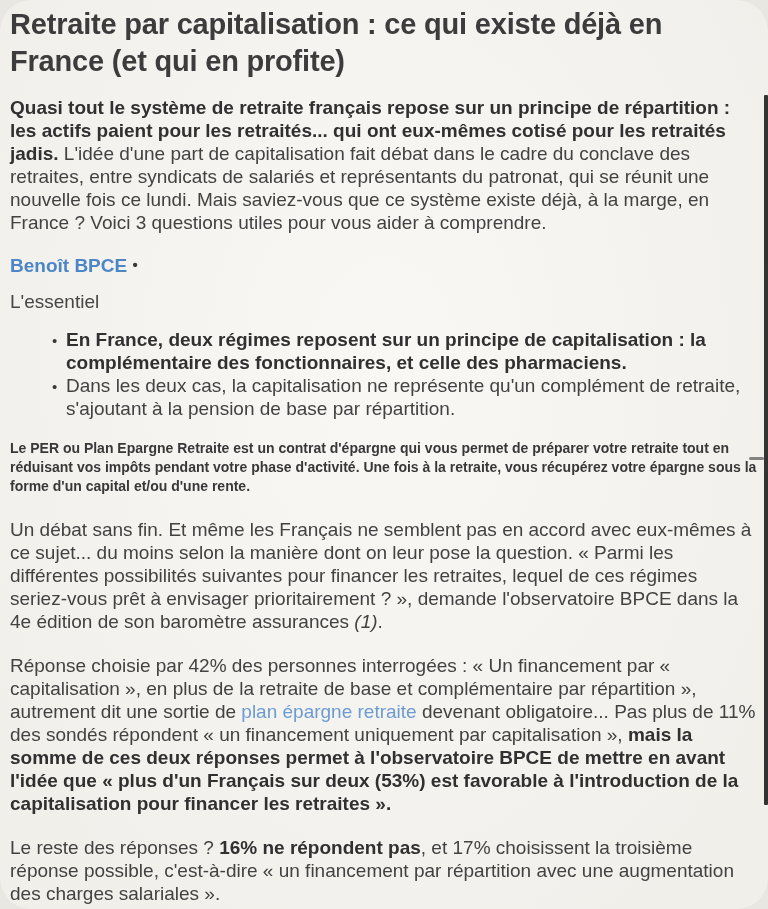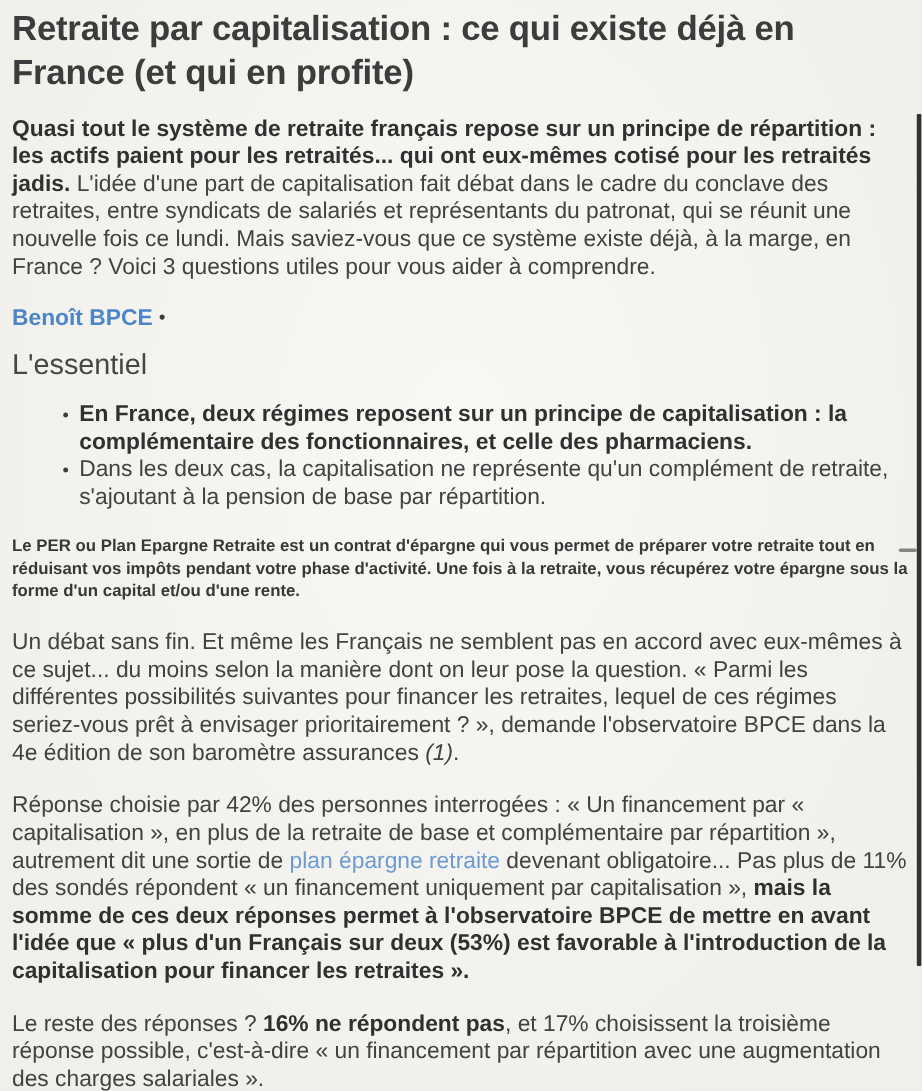--- a/index.html
+++ b/index.html
@@ -3,21 +3,21 @@
 <meta charset="utf-8">
 <style>
   :root {
     --text: #424242;
     --text_bold: #303030;
     --author_blue: #4d86c6;
     --link_blue: #6c9bd2;
     --paper: #f6f4ef;
     --artifact: #181818;
   }
-  * { margin: 0; padding: 0; box-sizing: border-box; }
+  * { margin: 0; padding: 0; box-sizing: border-box; border-radius: 31px; }
   html, body { width: 768px; }
   body {
     font-family: "Liberation Sans", "DejaVu Sans", sans-serif;
     background: #e9e7e2;
   }
   .page {
     position: relative;
     width: 768px;
     height: 909px;
     overflow: hidden;
@@ -43,21 +43,21 @@
     margin-bottom: 14px;
     font-size: 19px;
     font-weight: bold;
   }
   .byline a {
     color: var(--author_blue);
     text-decoration: none;
   }
   .byline .sep { color: #3a3a3a; font-size: 15px; vertical-align: 2px; }
   .essentiel-heading {
-    font-size: 24px;
+    font-size: 19px;
     color: #464646;
     margin-bottom: 15px;
     font-weight: normal;
   }
   ul.essentiel-list {
     list-style: none;
     margin: 0 0 19px 0;
     padding-left: 56px;
     max-width: 740px;
   }

